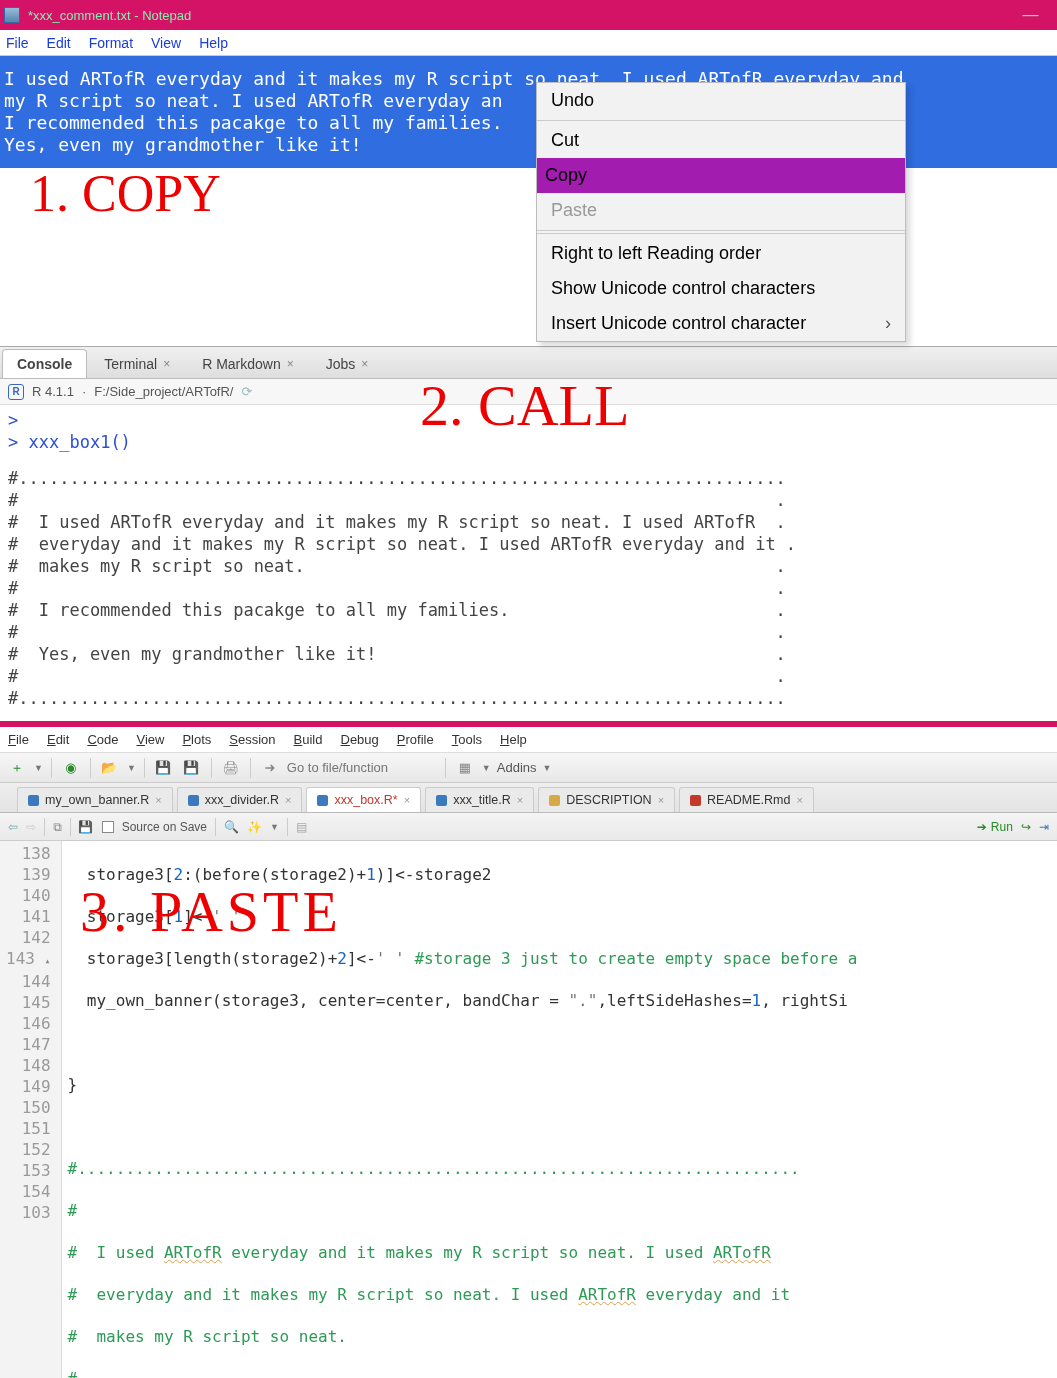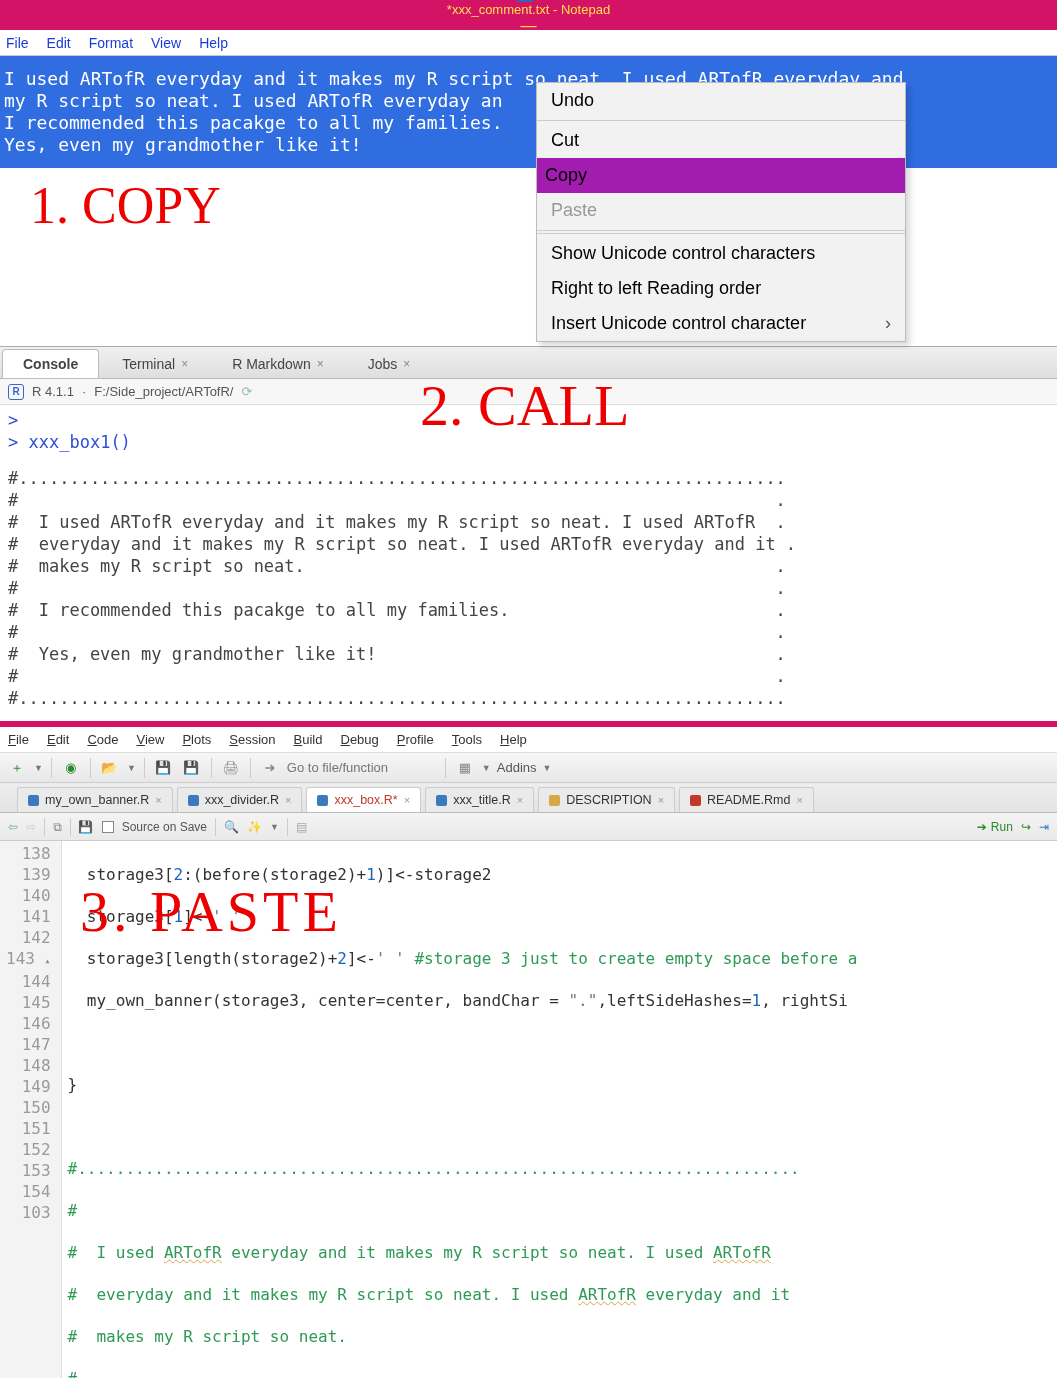--- a/index.html
+++ b/index.html
@@ -1,41 +1,41 @@
 <!DOCTYPE html>
 <html><head>
 <meta charset="utf-8">
 <style>
   * { box-sizing: border-box; margin: 0; padding: 0; }
   body { font-family: "Segoe UI", Arial, sans-serif; background: #fff; width: 1057px; }
 
   
-  .notepad-titlebar { background: #d41367; color: #fde047; height: 30px; display: flex; align-items: center; padding: 0 4px; flex-direction: column; }
+  .notepad-titlebar { background: #d41367; color: #86efac; height: 30px; display: flex; align-items: center; padding: 0 4px; }
   .notepad-titlebar .icon { width: 16px; height: 16px; margin-right: 8px; background: linear-gradient(#9bd,#58a); border: 1px solid #36a; }
   .notepad-titlebar .title { font-size: 13px; flex: 1; }
   .notepad-titlebar .winbtn { width: 45px; text-align: center; font-size: 16px; }
   .notepad-menubar { background: #fff; border-bottom: 1px solid #ccc; height: 26px; display: flex; align-items: center; padding: 0 6px; font-size: 14px; color: #1a3cde; }
   .notepad-menubar span { margin-right: 18px; }
   .notepad-body { position: relative; background: #fff; height: 290px; }
   .notepad-text { font-family: Consolas, monospace; font-size: 18px; color: #fff; background: #2f6de0; padding: 12px 4px; line-height: 22px; white-space: pre; overflow: hidden; }
 
   .context-menu { position: absolute; top: 26px; left: 536px; width: 370px; background: #f2f2f2; border: 1px solid #bcbcbc; box-shadow: 4px 4px 6px rgba(0,0,0,.15); font-size: 18px; }
   .context-menu .mi { padding: 7px 14px; }
   .context-menu .mi.hover { background: #a21caf; padding-left: 8px; }
   .context-menu .mi.disabled { color: #999; }
   .context-menu .sep { height: 1px; background: #ccc; margin: 2px 0; }
   .context-menu .mi.arrow::after { content: "›"; float: right; color: #555; }
 
   .annot { position: absolute; font-family: "Comic Sans MS", cursive; color: #e00; font-size: 52px; font-weight: 400; pointer-events: none; }
-  .annot1 { top: 120px; left: 30px; }
+  .annot1 { top: 108px; left: 30px; }
 
   
   .console-wrap { border-top: 1px solid #aaa; }
   .cons-tabs { background: linear-gradient(#f0f0f0,#dedede); height: 32px; display: flex; align-items: flex-end; border-bottom: 1px solid #bbb; padding-top: 2px; }
-  .cons-tab { padding: 6px 20px; font-size: 14px; color: #444; border: 1px solid transparent; border-bottom: none; margin-left: 2px; display:flex; align-items:center; gap:6px;}
+  .cons-tab { padding: 6px 14px; font-size: 14px; color: #444; border: 1px solid transparent; border-bottom: none; margin-left: 2px; display:flex; align-items:center; gap:6px;}
   .cons-tab.active { background: #fff; border-color: #bbb; font-weight: 600; border-radius: 4px 4px 0 0; }
   .cons-tab .x { color:#888; font-size:12px; }
   .cons-path { background: #f7f7f7; height: 26px; display: flex; align-items: center; padding: 0 8px; font-size: 13px; color: #555; border-bottom: 1px solid #ddd; gap:8px;}
   .cons-path .r-icon { width:16px; height:16px; border:1px solid #3a67c7; border-radius:3px; font-size:10px; font-weight:bold; color:#3a67c7; display:flex; align-items:center; justify-content:center;}
   .cons-body { position:relative; font-family: "Lucida Console", Consolas, monospace; font-size: 17px; padding: 4px 8px 12px 8px; line-height: 22px; background:#fff; }
   .cons-prompt { color: #2d4fd6; }
   .cons-call { color: #2d4fd6; }
   .cons-out { color: #444; white-space: pre; }
   .annot2 { top: -10px; left: 420px; font-size: 58px; }
 
@@ -90,22 +90,22 @@
 <span>Yes, even my grandmother like it!</span></div>
 
   <div class="context-menu">
     <div class="mi">Undo</div>
     <div class="sep"></div>
     <div class="mi">Cut</div>
     <div class="mi hover">Copy</div>
     <div class="mi disabled">Paste</div>
     <div class="sep"></div>
     <div class="sep"></div>
+    <div class="mi">Right to left Reading order</div>
     <div class="mi">Show Unicode control characters</div>
-    <div class="mi">Right to left Reading order</div>
     <div class="mi arrow">Insert Unicode control character</div>
   </div>
 
   <div class="annot annot1">1. COPY</div>
 </div>
 
 <div class="console-wrap">
   <div class="cons-tabs">
     <div class="cons-tab active">
         <span>Console</span>

